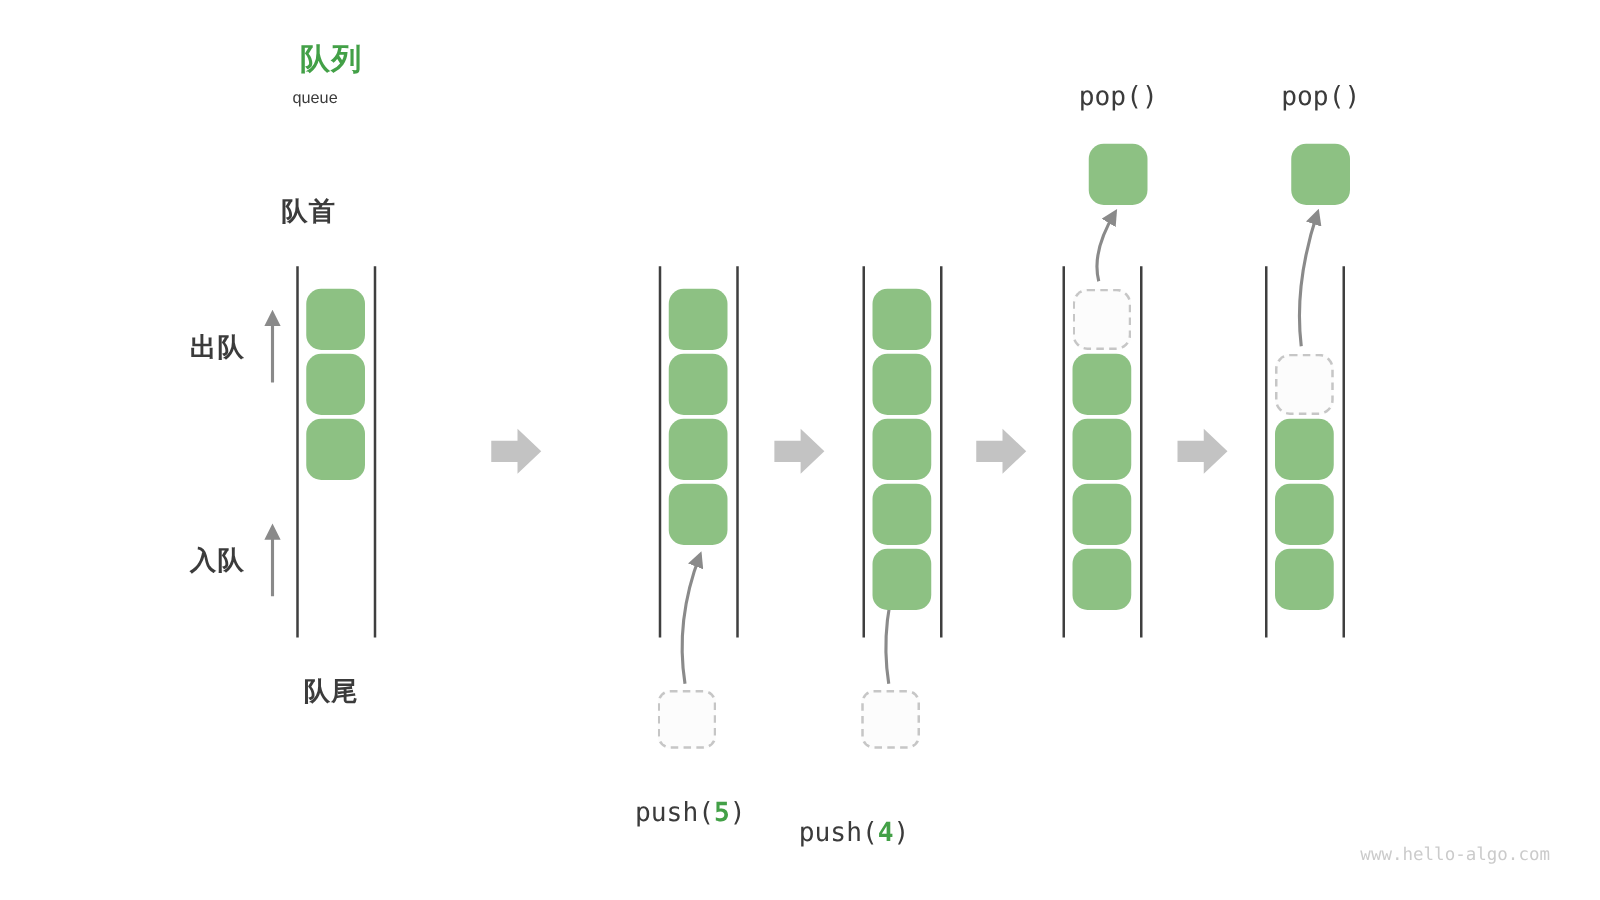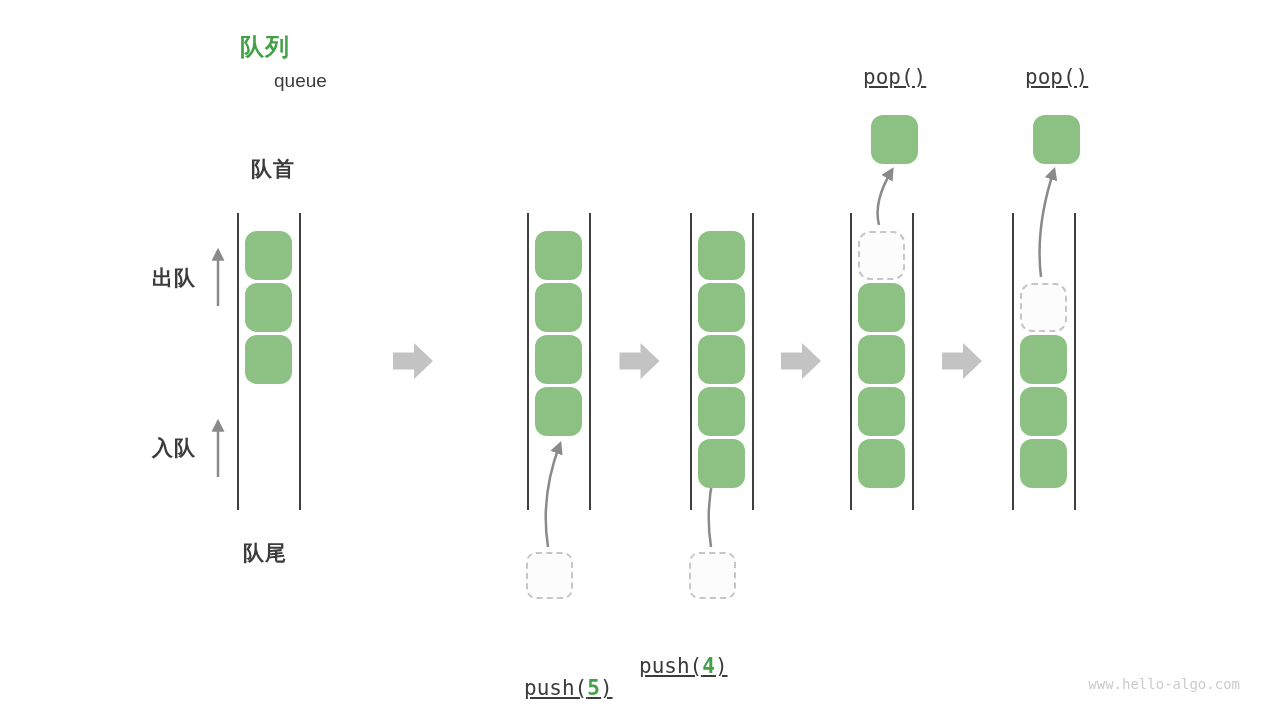--- a/index.html
+++ b/index.html
@@ -15,29 +15,29 @@
     background: #ffffff;
   }
   .title-cn {
     position: absolute; left: 240px; top: 31px;
     font-size: 24px; font-weight: 700;
     color: var(--accent-green, #43a047);
     letter-spacing: 1px;
   }
   .title-en {
     position: absolute; left: 234px; top: 70px;
-    font-size: 19px; color: var(--text-dark, #3b3b3b); margin-left: 40px;
+    font-size: 13px; color: var(--text-dark, #3b3b3b);
   }
   .side-label {
     position: absolute;
     font-size: 21px; font-weight: 700;
     color: var(--text-dark, #3b3b3b);
     letter-spacing: 1px;
   }
-  #front-label   { left: 251px; top: 155px; }
+  #front-label   { left: 225px; top: 155px; }
   #rear-label    { left: 243px; top: 539px; font-family: Liberation Mono, monospace; }
   #dequeue-label { left: 152px; top: 264px; }
   #enqueue-label { left: 152px; top: 434px; }
   .watermark {
     position: absolute; right: 40px; top: 676px;
     font-family: "DejaVu Sans Mono", monospace;
     font-size: 14px; color: var(--watermark-gray, #cbcbcb);
   }
   #arrow-layer {
     position: absolute; left: 0; top: 0;
@@ -66,21 +66,20 @@
   .op-label {
     position: absolute; font-size: 21px;
     color: var(--text-dark, #3b3b3b);
     letter-spacing: 1px;
   }
   .op-code {
     position: absolute;
     font-family: "DejaVu Sans Mono", monospace;
     font-size: 21px; color: var(--text-dark, #3b3b3b);
     white-space: pre;
-    text-decoration: underline;
   }
   .op-code .arg {
     color: var(--accent-green, #43a047);
     font-weight: 700;
   }
 </style>
 </head>
 <body>
 
 <div id="canvas">
@@ -116,21 +115,21 @@
       <div class="qbox" style="left: 244.5px; top: 283px;"></div>
       <div class="qbox" style="left: 244.5px; top: 335px;"></div>
       <div class="colline" style="left: 527px;"></div>
       <div class="colline" style="left: 589px;"></div>
       <div class="qbox" style="left: 534.5px; top: 231px;"></div>
       <div class="qbox" style="left: 534.5px; top: 283px;"></div>
       <div class="qbox" style="left: 534.5px; top: 335px;"></div>
       <div class="qbox" style="left: 534.5px; top: 387px;"></div>
       <div class="qbox dashed" style="left: 526px; top: 552px; height: 47px; border-radius: 10px;"></div>
       <div class="op-label" style="left: 510px; top: 620px;"></div>
-      <div class="op-code" style="left: 508px; top: 676px; margin-left: 16px;"><span>push(</span><span class="arg">5</span><span>)</span></div>
+      <div class="op-code" style="left: 508px; top: 638px;"><span>push(</span><span class="arg">5</span><span>)</span></div>
       <div class="colline" style="left: 690px;"></div>
       <div class="colline" style="left: 752px;"></div>
       <div class="qbox" style="left: 697.5px; top: 231px;"></div>
       <div class="qbox" style="left: 697.5px; top: 283px;"></div>
       <div class="qbox" style="left: 697.5px; top: 335px;"></div>
       <div class="qbox" style="left: 697.5px; top: 387px;"></div>
       <div class="qbox" style="left: 697.5px; top: 439px;"></div>
       <div class="qbox dashed" style="left: 689px; top: 552px; height: 47px; border-radius: 10px;"></div>
       <div class="op-label" style="left: 673px; top: 620px;"></div>
       <div class="op-code" style="left: 639px; top: 654px;"><span>push(</span><span class="arg">4</span><span>)</span></div>

